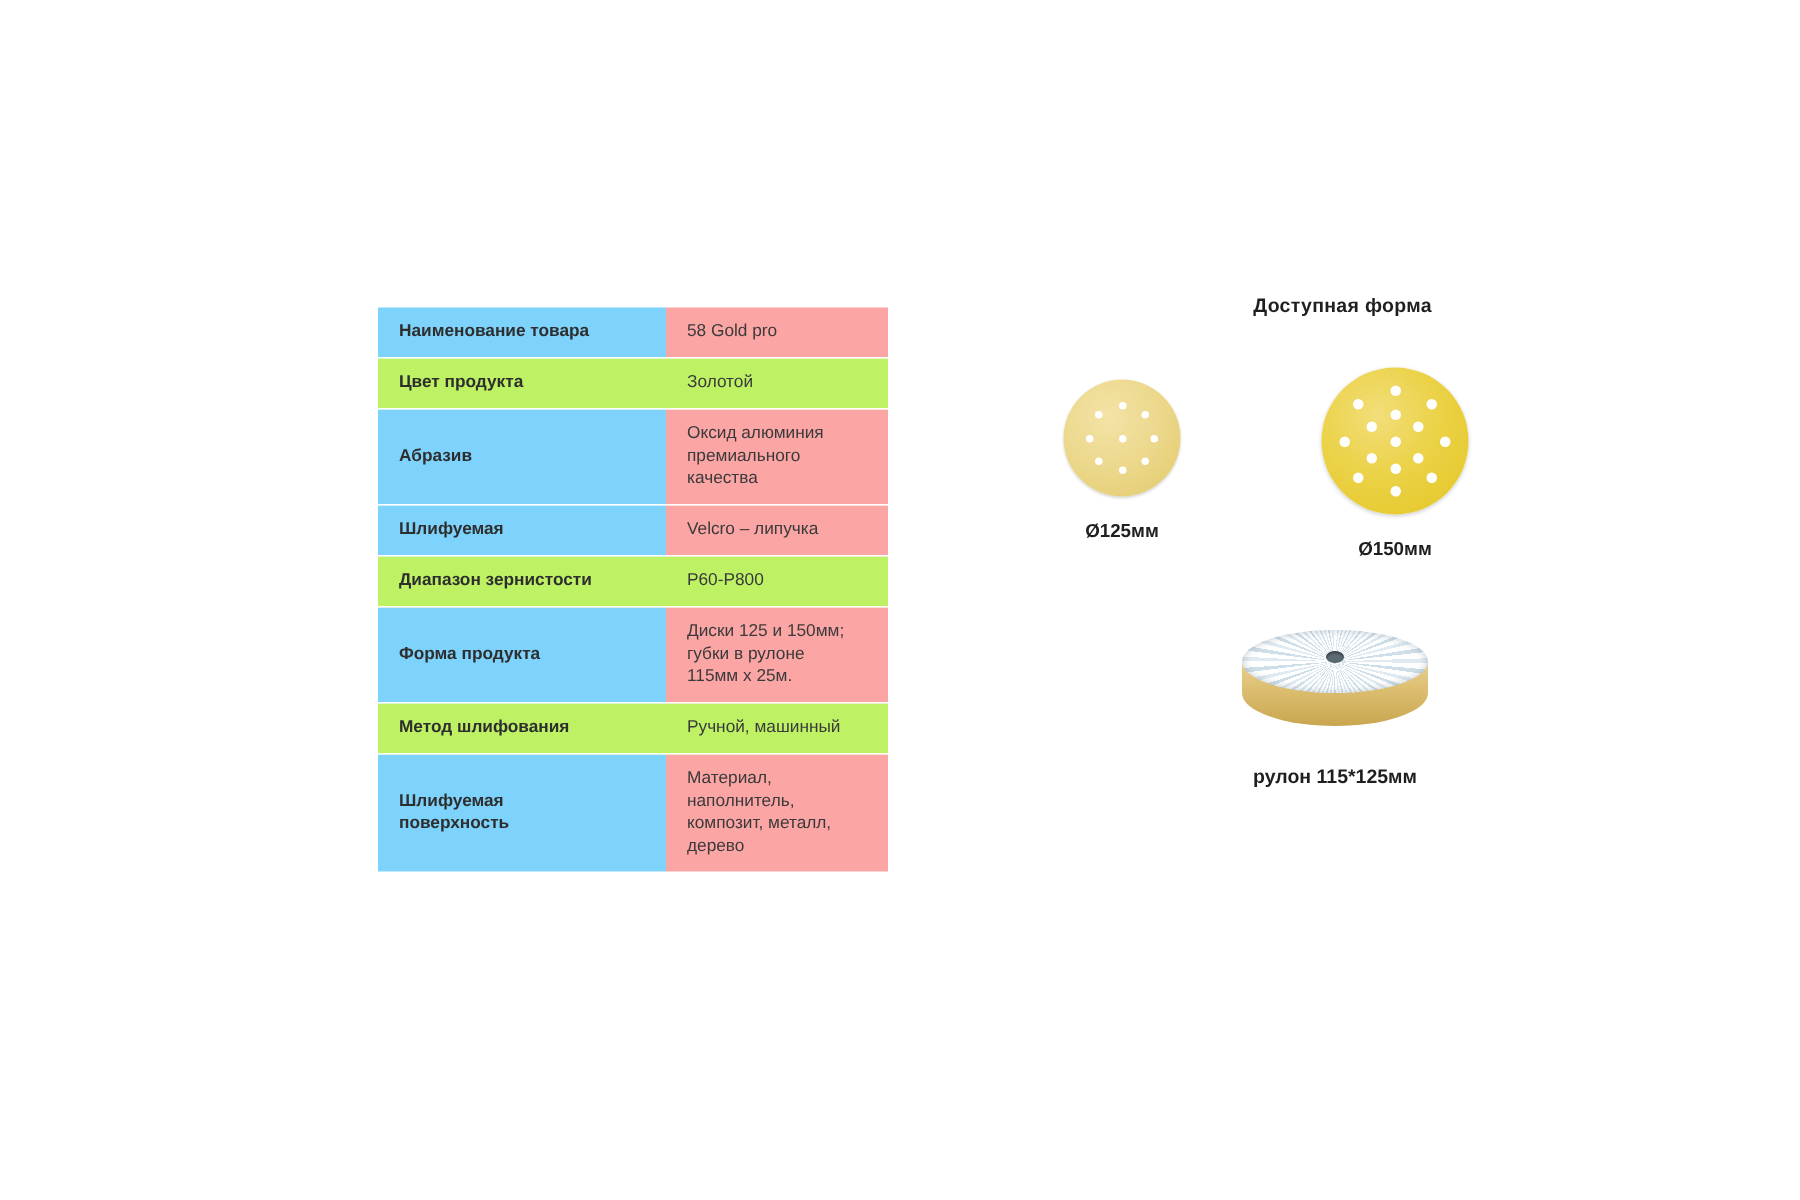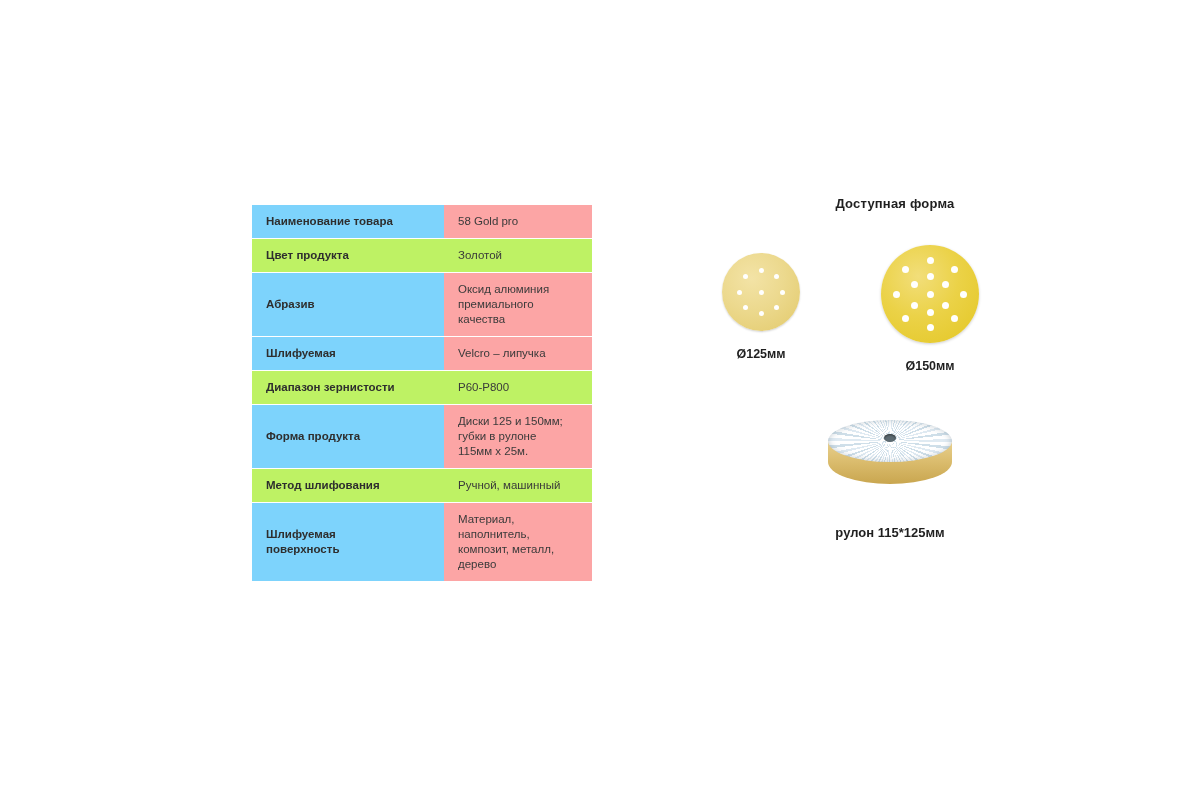--- a/index.html
+++ b/index.html
@@ -69,21 +69,21 @@
   .discs-row {
     position: relative;
     margin-top: 42px;
     height: 140px;
   }
 
   .disc-wrap {
     position: absolute;
     text-align: center;
   }
-  .disc-wrap.small { left: 31px; top: 0; width: 140px; }
+  .disc-wrap.small { left: 18px; top: 0; width: 140px; }
   .disc-wrap.large { left: 190px; top: -8px; width: 160px; }
 
   .disc {
     border-radius: 50%;
     position: relative;
     margin: 0 auto;
   }
   .disc.small {
     width: 78px; height: 78px;
     background: radial-gradient(circle at 38% 32%, #f3e3a6 0%, #ecd98e 45%, #e2c96a 100%);
@@ -152,21 +152,21 @@
     position: absolute;
     left: 56px;
     top: 16px;
     width: 12px;
     height: 8px;
     border-radius: 50%;
     background: #5d6b72;
     box-shadow: inset 0 1px 2px rgba(0,0,0,0.5);
   }
   .roll-caption {
-    margin-top: 29px;
+    margin-top: 14px;
     font-size: 13px;
     font-weight: bold;
     color: #1f1f1f;
   }
 </style>
 </head>
 <body>
 
 <table class="spec-table">
   <tbody>

